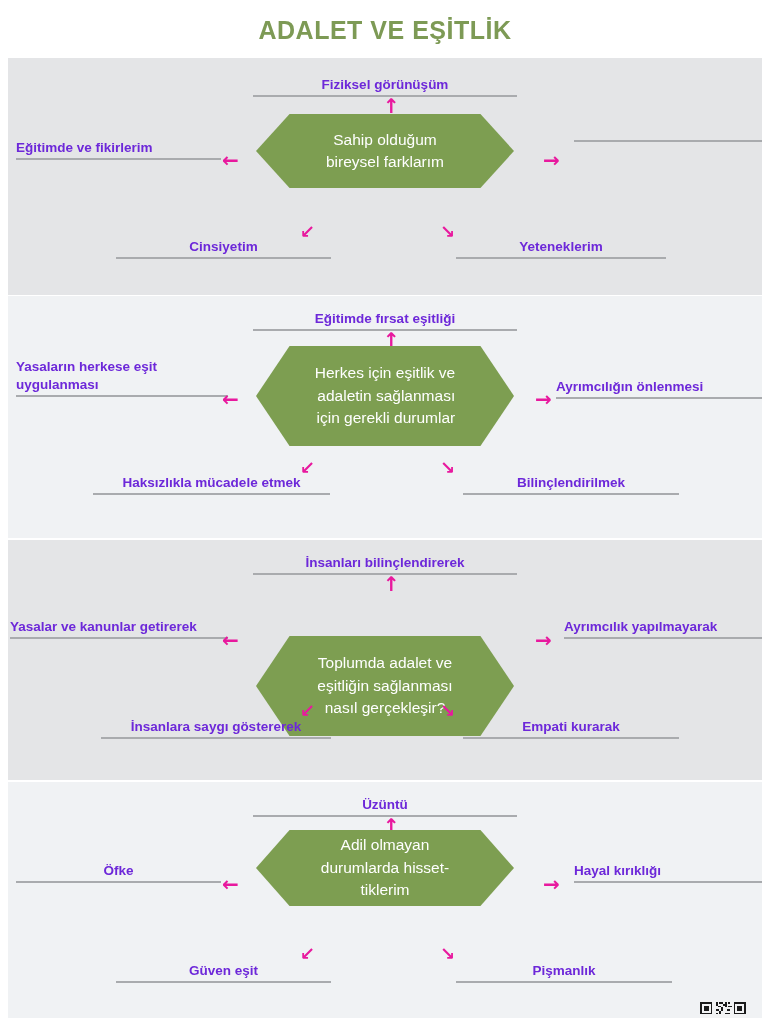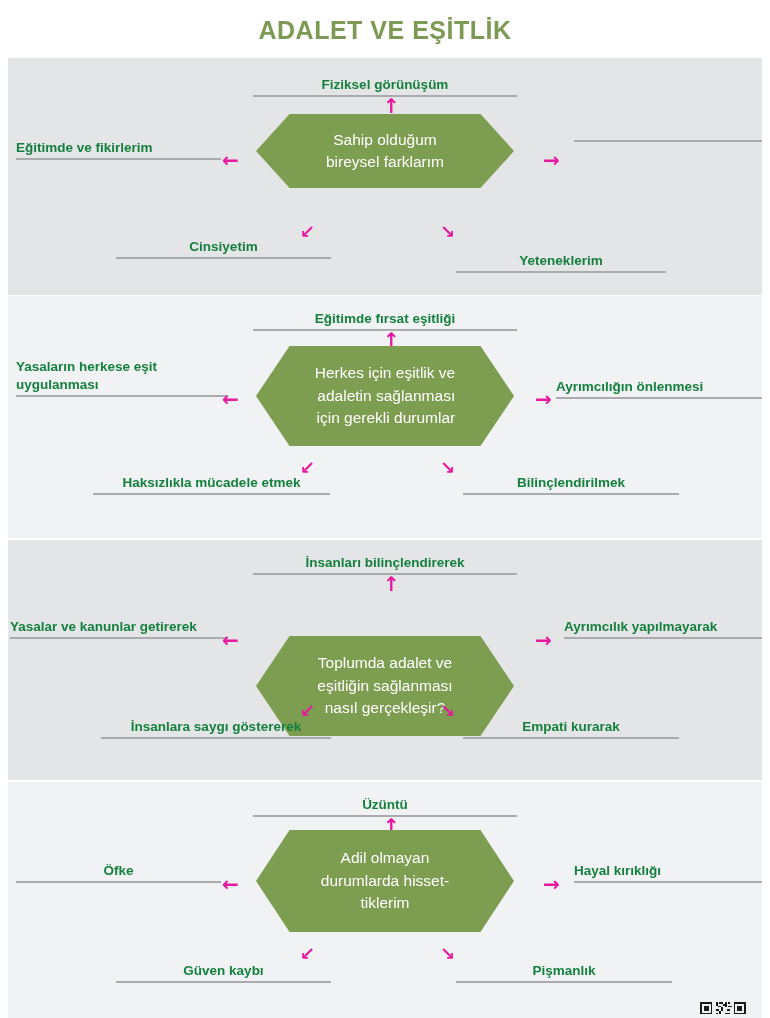--- a/index.html
+++ b/index.html
@@ -54,21 +54,21 @@
     clip-path: polygon(0% 50%, 13% 0%, 87% 0%, 100% 50%, 87% 100%, 13% 100%);
     border-radius: 26px;
     box-sizing: border-box;
     padding: 4px 26px;
   }
   .hex span { display: block; white-space: pre-line; }
 
   
   .lbl {
     position: absolute;
-    color: #15803d;
+    color: #6d28d9;
     font-size: 13.5px;
     font-weight: bold;
     line-height: 1.35;
     box-sizing: border-box;
   }
   .lbl .txt { display: block; white-space: pre-line; }
   .rule {
     display: block;
     height: 2px;
     background: #a9abae;
@@ -129,21 +129,21 @@
 bireysel farklarım</span>
   </div>
 
   <div class="arrow diag" style="left:292px;top:165px;">↙</div>
   <div class="arrow diag" style="left:432px;top:165px;">↘</div>
 
   <div class="lbl c" style="left:108px;top:180px;width:215px;">
     <span class="txt">Cinsiyetim</span>
     <span class="rule"></span>
   </div>
-  <div class="lbl c" style="left:448px;top:194px;width:210px;text-align:center;">
+  <div class="lbl c" style="left:448px;top:180px;width:210px;text-align:center;">
     <span class="txt">Yeteneklerim</span>
     <span class="rule"></span>
   </div>
 </div>
 
 <div class="band light" style="top:296px;height:242px;">
 
   <div class="lbl c" style="left:245px;top:14px;width:264px;">
     <span class="txt">Eğitimde fırsat eşitliği</span>
     <span class="rule"></span>
@@ -234,31 +234,31 @@
     <span class="rule"></span>
   </div>
   <div class="arrow" style="left:214px;top:92px;">←</div>
 
   <div class="lbl r" style="left:566px;top:80px;width:196px;">
     <span class="txt">Hayal kırıklığı</span>
     <span class="rule"></span>
   </div>
   <div class="arrow" style="left:535px;top:92px;">→</div>
 
-  <div class="hex" style="top:48px;height:102px;">
+  <div class="hex" style="top:48px;height:76px;">
     <span>Adil olmayan
 durumlarda hisset-
 tiklerim</span>
   </div>
 
   <div class="arrow diag" style="left:292px;top:163px;">↙</div>
   <div class="arrow diag" style="left:432px;top:163px;">↘</div>
 
   <div class="lbl c" style="left:108px;top:180px;width:215px;">
-    <span class="txt">Güven kaybı</span>
+    <span class="txt">Güven eşit</span>
     <span class="rule"></span>
   </div>
   <div class="lbl c" style="left:448px;top:180px;width:216px;">
     <span class="txt">Pişmanlık</span>
     <span class="rule"></span>
   </div>
 </div>
 
 <div id="qr-fragment" aria-hidden="true">
   <svg width="78" height="46" viewBox="0 0 26 26" shape-rendering="crispEdges" style="display:block;">

